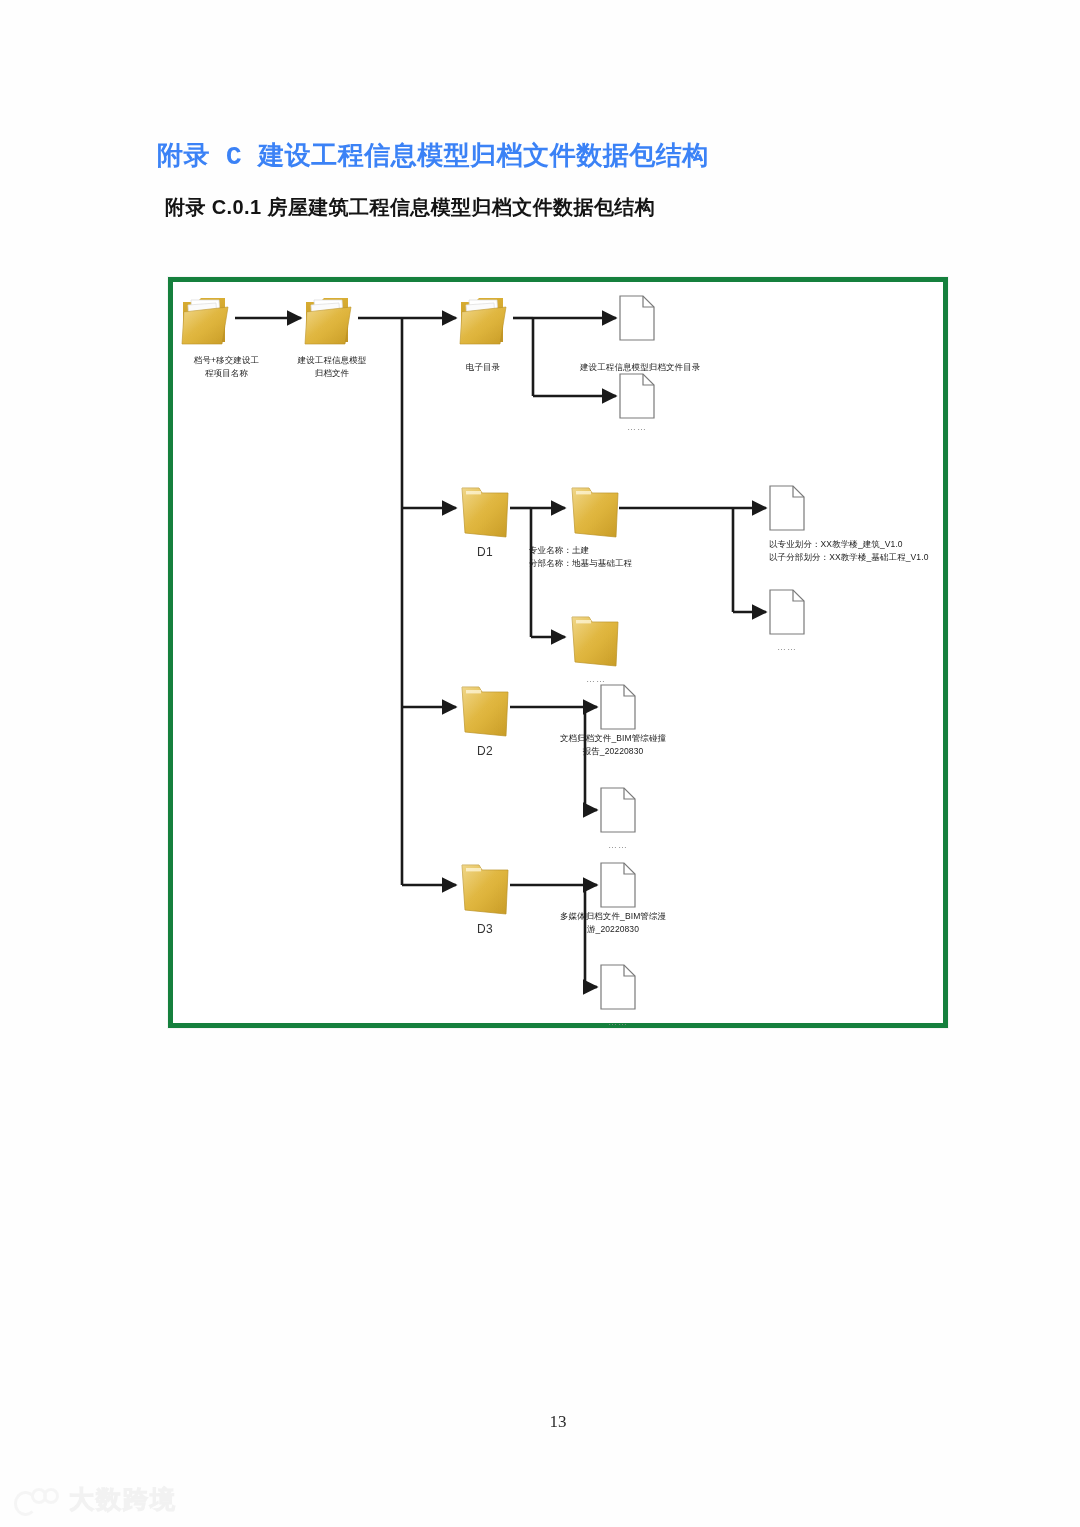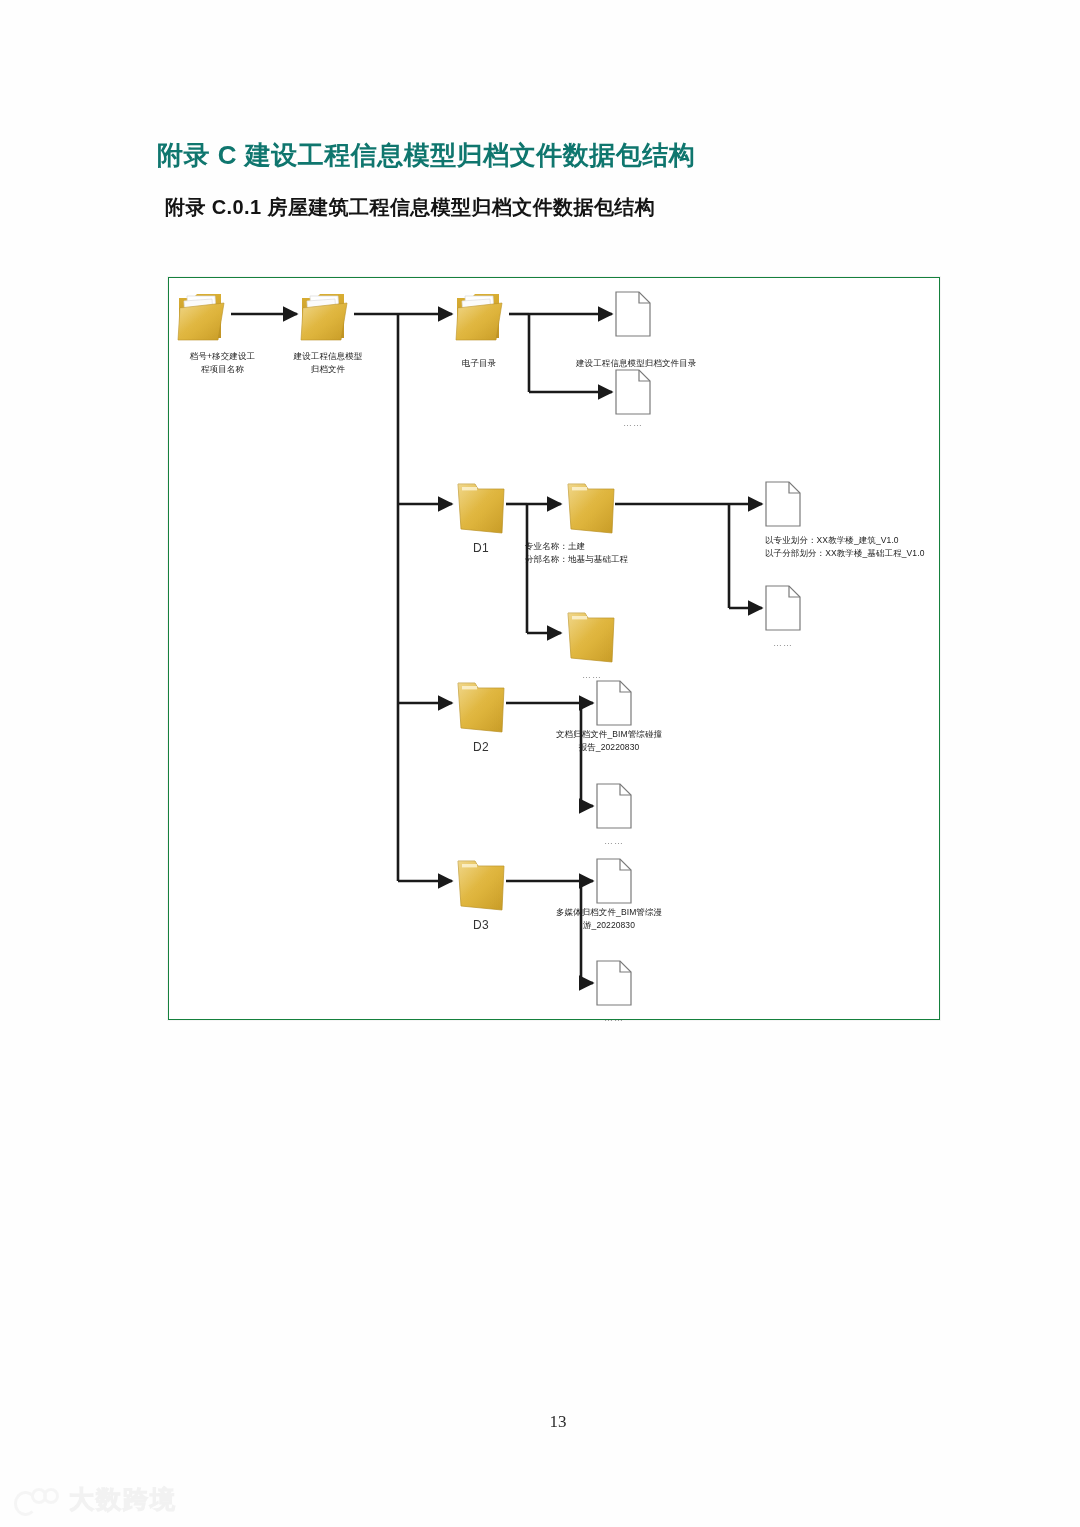--- a/index.html
+++ b/index.html
@@ -23,22 +23,23 @@
     background: #fefefe;
   }
 
   .heading-1 {
     position: absolute;
     left: 157px;
     top: 138px;
     font-size: 26px;
     font-weight: 700;
     letter-spacing: 0.5px;
-    color: #0f766e;
+    color: #3b82f6;
     white-space: nowrap;
+    font-family: Liberation Mono, monospace;
   }
   .heading-2 {
     position: absolute;
     left: 165px;
     top: 194px;
     font-size: 20px;
     font-weight: 600;
     letter-spacing: 0.4px;
     color: #141414;
     white-space: nowrap;
@@ -103,21 +104,21 @@
   }
 
   
   #diagram-frame {
     position: absolute;
     left: 168px;
     top: 277px;
     width: 770px;
     height: 741px;
     background: #ffffff;
-    border: 1px solid #15803d;
+    border: 5px solid #15803d;
     box-shadow: 0 0 0 1px #f5f5f5;
   }
   #diagram-svg {
     position: absolute;
     left: 0;
     top: 0;
     width: 770px;
     height: 741px;
   }
 

